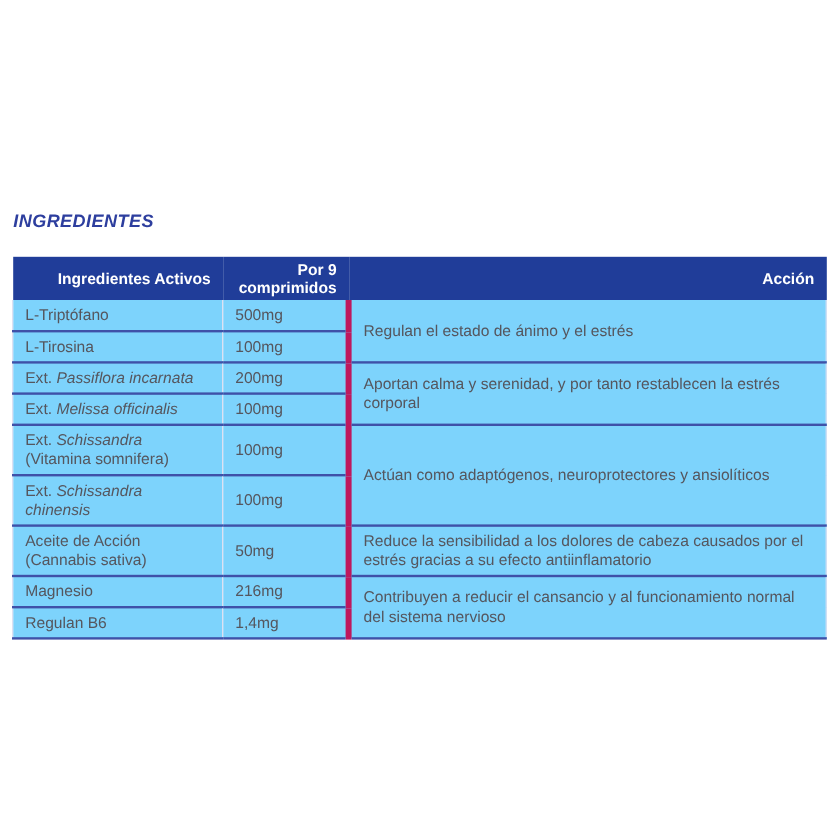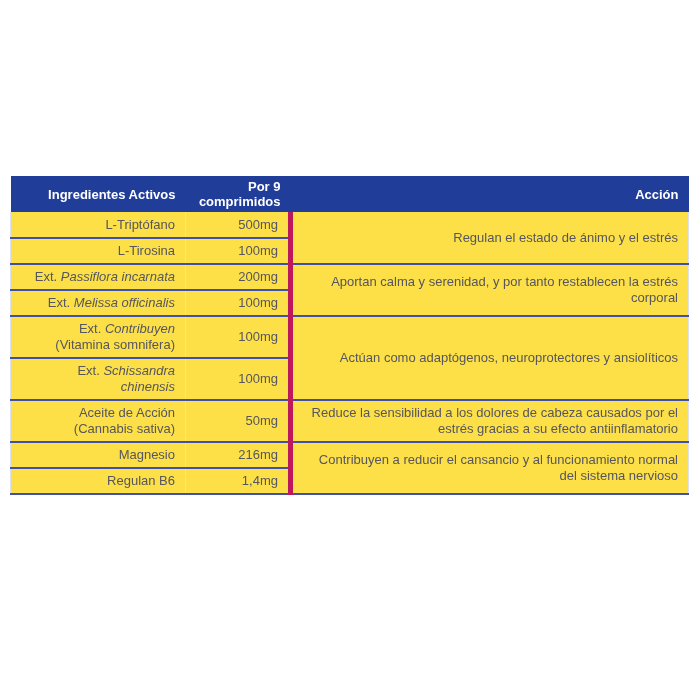--- a/index.html
+++ b/index.html
@@ -41,39 +41,39 @@
     text-align: right;
     vertical-align: middle;
     padding: 3px 10px;
     line-height: 15px;
     height: 36px;
   }
   tbody td {
     padding: 4px 10px;
     line-height: 16px;
     vertical-align: middle;
-    background: #fde047;
-    text-align: right;
+    background: #7dd3fc;
   }
   tbody td.name, tbody td.amount {
     border-bottom: 2px solid #3f51a8;
   }
   tbody td.name   { border-left: 1px solid #dde0f2; border-right: 1px solid #dde0f2; }
   tbody td.amount { border-right: 5px solid #be185d; }
   tbody td.action {
     border-bottom: 2px solid #3f51a8;
     border-right: 1px solid #dde0f2;
   }
   tbody tr.single td { height: 26px; }
   td.name i { }
 </style>
 </head>
 <body>
 
 <div class="content">
+  <div class="page-title">INGREDIENTES</div>
 
   <table class="ingredients">
     <colgroup>
         <col class="c1">
         <col class="c2">
         <col class="c3">
       </colgroup>
     <thead>
       <tr>
         <th>Ingredientes Activos</th>
@@ -97,21 +97,21 @@
         <td class="name"><span>Ext. </span><i>Passiflora incarnata</i><span></span></td>
         <td class="amount">200mg</td>
         <td class="action" rowspan="2">Aportan calma y serenidad, y por tanto restablecen la estrés corporal</td>
       </tr>
       <tr class="single">
         <td class="name"><span>Ext. </span><i>Melissa officinalis</i><span></span></td>
         <td class="amount">100mg</td>
       </tr>
 
       <tr>
-        <td class="name"><span>Ext. </span><i>Contribuyen</i><span> (Vitamina somnifera)</span></td>
+        <td class="name"><span>Ext. </span><i>Schissandra</i><span> (Vitamina somnifera)</span></td>
         <td class="amount">100mg</td>
         <td class="action" rowspan="2">Actúan como adaptógenos, neuroprotectores y ansiolíticos</td>
       </tr>
       <tr class="single">
         <td class="name"><span>Ext. </span><i>Schissandra chinensis</i><span></span></td>
         <td class="amount">100mg</td>
       </tr>
 
       <tr>
         <td class="name"><span>Aceite de Acción (Cannabis sativa)</span><i></i><span></span></td>

